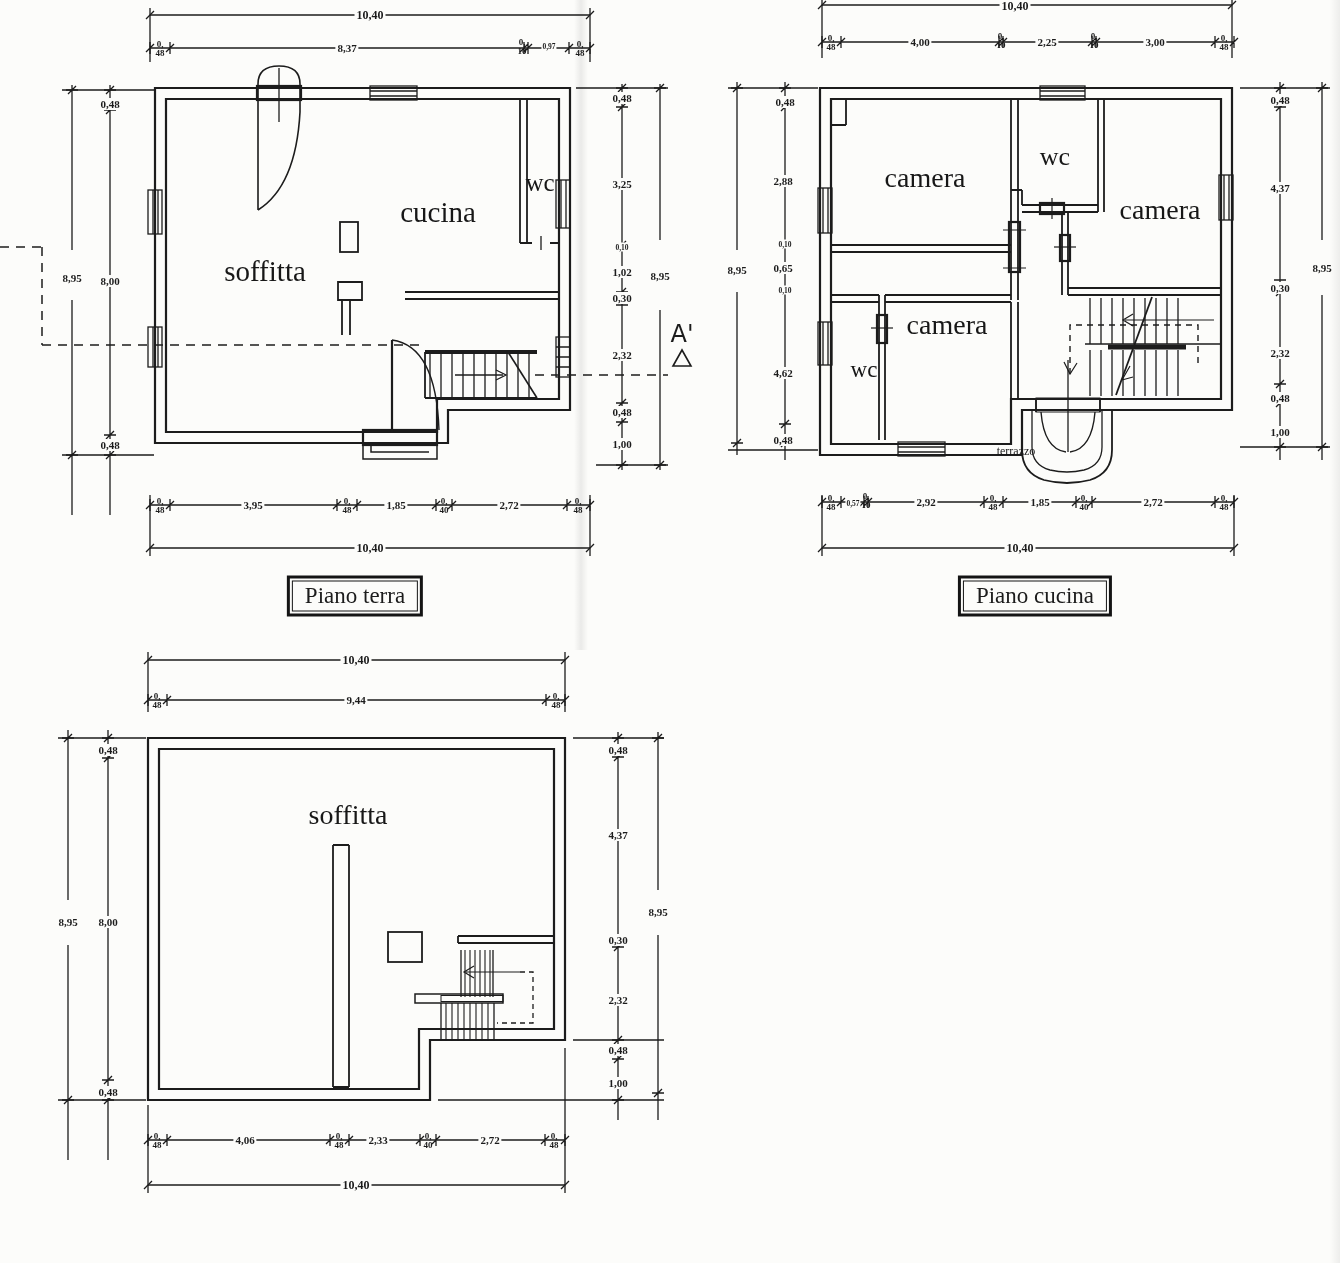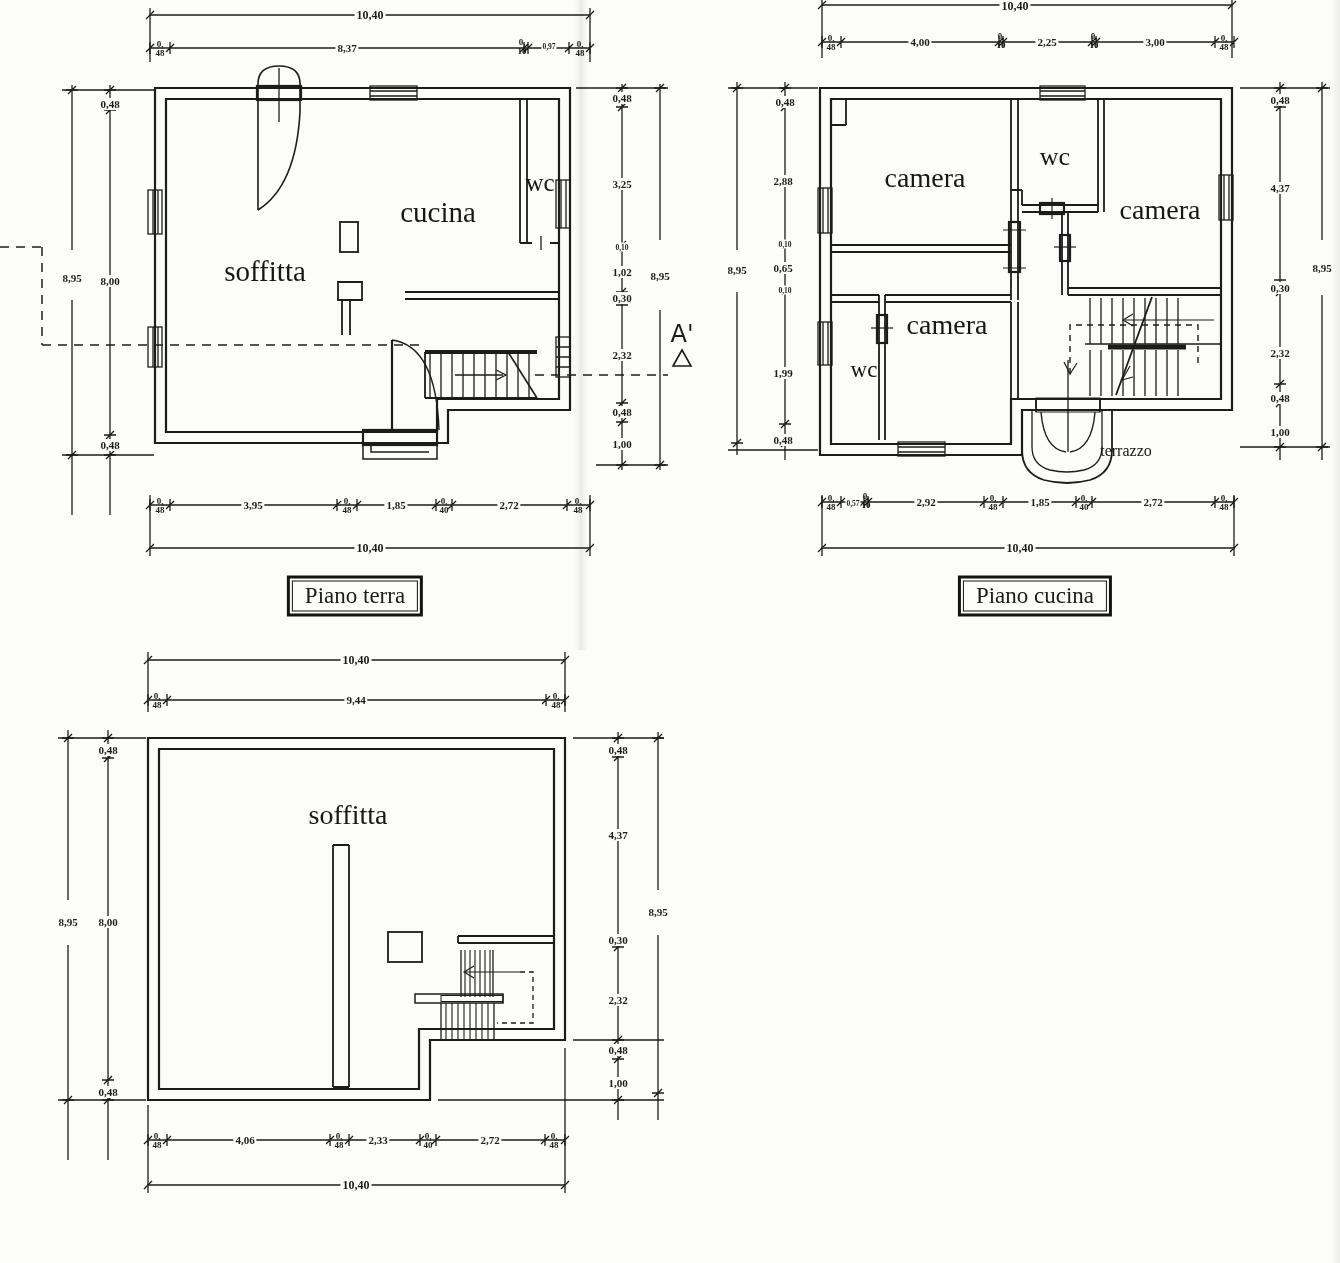--- a/index.html
+++ b/index.html
@@ -292,21 +292,21 @@
 10</div>
 <div class="d" style="left:1155px;top:42px">3,00</div>
 <div class="d stk" style="left:1224px;top:42px">0,
 48</div>
 <div class="d" style="left:737px;top:270px">8,95</div>
 <div class="d" style="left:785px;top:102px">0,48</div>
 <div class="d" style="left:783px;top:181px">2,88</div>
 <div class="d sm" style="left:785px;top:244px">0,10</div>
 <div class="d" style="left:783px;top:268px">0,65</div>
 <div class="d sm" style="left:785px;top:290px">0,10</div>
-<div class="d" style="left:783px;top:373px">1,99</div>
+<div class="d" style="left:783px;top:373px">4,62</div>
 <div class="d" style="left:783px;top:440px">0,48</div>
 <div class="d" style="left:1280px;top:100px">0,48</div>
 <div class="d" style="left:1280px;top:188px">4,37</div>
 <div class="d" style="left:1280px;top:288px">0,30</div>
 <div class="d" style="left:1280px;top:353px">2,32</div>
 <div class="d" style="left:1280px;top:398px">0,48</div>
 <div class="d" style="left:1280px;top:432px">1,00</div>
 <div class="d" style="left:1322px;top:268px">8,95</div>
 <div class="d stk" style="left:831px;top:502px">0,
 48</div>
@@ -322,21 +322,21 @@
 <div class="d" style="left:1153px;top:502px">2,72</div>
 <div class="d stk" style="left:1224px;top:502px">0,
 48</div>
 <div class="d tot" style="left:1020px;top:548px">10,40</div>
 
 <div class="room" style="left:925px;top:178px;font-size:28px">camera</div>
 <div class="room" style="left:1055px;top:157px;font-size:26px">wc</div>
 <div class="room" style="left:1160px;top:210px;font-size:28px">camera</div>
 <div class="room" style="left:947px;top:325px;font-size:28px">camera</div>
 <div class="room" style="left:864px;top:370px;font-size:23px">wc</div>
-<div class="room" style="left:1126px;top:451px;font-size:16px">terrazzo</div>
+<div class="room" style="left:1016px;top:451px;font-size:12px">terrazzo</div>
 <div class="titlebox" style="left:1035px;top:596px">
       <span>Piano cucina</span>
     </div>
 
 <div class="d tot" style="left:356px;top:660px">10,40</div>
 <div class="d stk" style="left:157px;top:700px">0,
 48</div>
 <div class="d" style="left:356px;top:700px">9,44</div>
 <div class="d stk" style="left:556px;top:700px">0,
 48</div>

